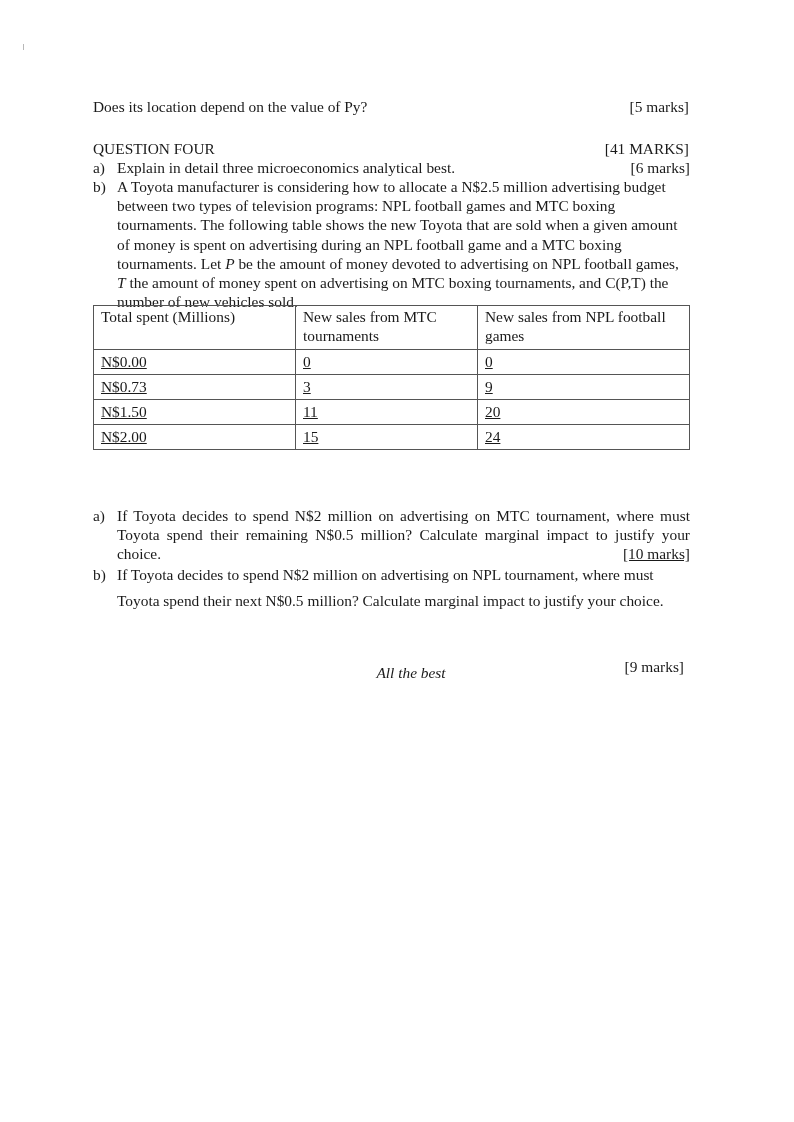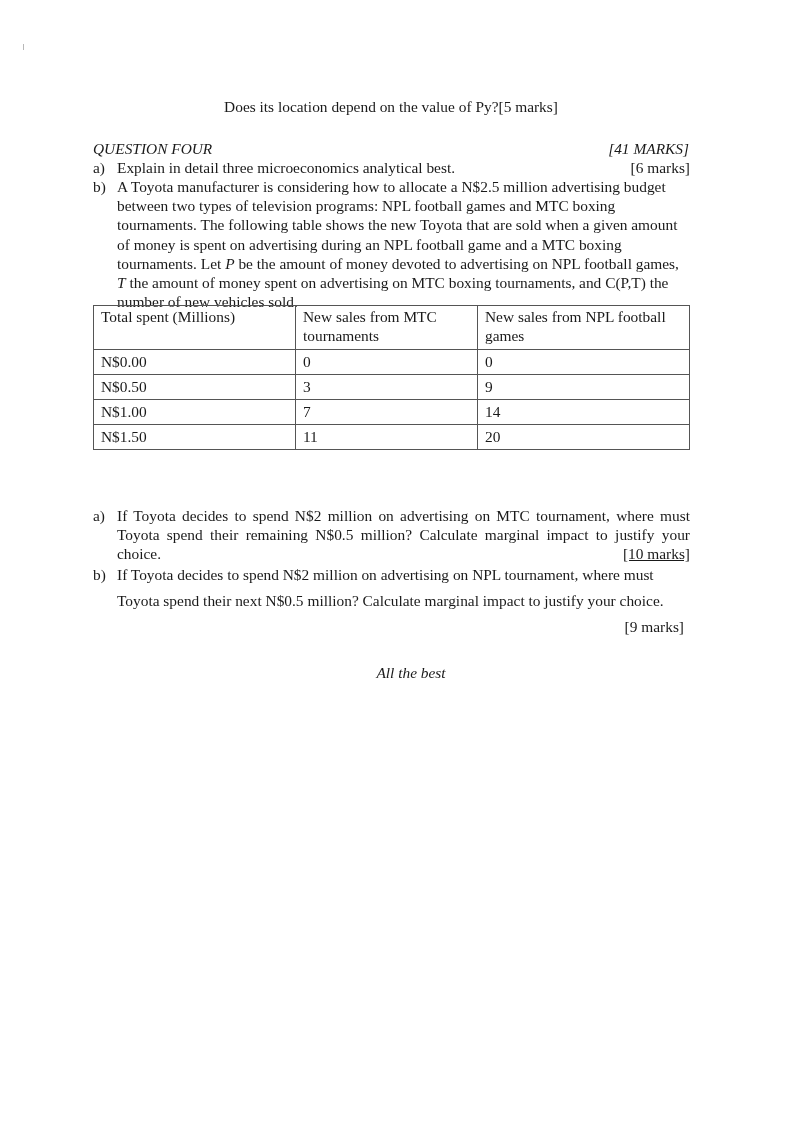--- a/index.html
+++ b/index.html
@@ -18,35 +18,35 @@
   table {
     position: absolute; left: 93px; top: 305px; width: 597px;
     border-collapse: collapse; font-size: 15.4px; line-height: 19px;
   }
   td {
     border: 1px solid #555; padding: 1px 7px 4px 7px; vertical-align: top;
   }
   td.c1 { width: 187px; }
   td.c2 { width: 167px; }
   tr.hdr td { height: 37px; }
-  tr.data td { height: 19px; padding-top: 2px; padding-bottom: 3px; }
-  .marks-right { text-align: right; }
+  tr.data td { height: 19px; padding-top: 2px; padding-bottom: 3px; text-decoration: underline; }
+  .marks-right { text-align: right; margin-top: 40px; }
   .closing { position: absolute; left: 14px; width: 794px; top: 663px; text-align: center; font-style: italic; }
 </style>
 </head>
 <body>
 
 <div class="speck"></div>
 
-<div class="line row" style="top:97px;justify-content:center;">
+<div class="line row" style="top:97px;">
   <span>Does its location depend on the value of Py?</span>
   <span>[5 marks]</span>
 </div>
 
-<div class="line row" style="top:139px;font-style:italic;">
+<div class="line row" style="top:139px;">
   <span>QUESTION FOUR</span>
   <span>[41 MARKS]</span>
 </div>
 
 <div class="item" style="top:158px;">
   <span class="lbl">a)</span>
   <span class="body row">
     <span>Explain in detail three microeconomics analytical best.</span>
     <span>[6 marks]</span>
   </span>
@@ -63,33 +63,33 @@
     <td class="c1">Total spent (Millions)</td>
     <td class="c2">New sales from MTC tournaments</td>
     <td>New sales from NPL football games</td>
   </tr>
   <tr class="data">
     <td>N$0.00</td>
     <td>0</td>
     <td>0</td>
   </tr>
   <tr class="data">
-    <td>N$0.50</td>
+    <td>N$0.73</td>
     <td>3</td>
     <td>9</td>
-  </tr>
-  <tr class="data">
-    <td>N$1.00</td>
-    <td>7</td>
-    <td>14</td>
   </tr>
   <tr class="data">
     <td>N$1.50</td>
     <td>11</td>
     <td>20</td>
+  </tr>
+  <tr class="data">
+    <td>N$2.00</td>
+    <td>15</td>
+    <td>24</td>
   </tr>
 </tbody>
   </table>
 
 <div class="item" style="top:506px;">
   <span class="lbl">a)</span>
   <span class="body">
     <span class="justify" style="display:block;">If Toyota decides to spend N$2 million on advertising on MTC tournament, where must Toyota spend their remaining N$0.5 million? Calculate marginal impact to justify your choice.</span>
     <span class="marks-right" style="display:block; margin-top:-19px;text-decoration:underline;">[10 marks]</span>
   </span>

